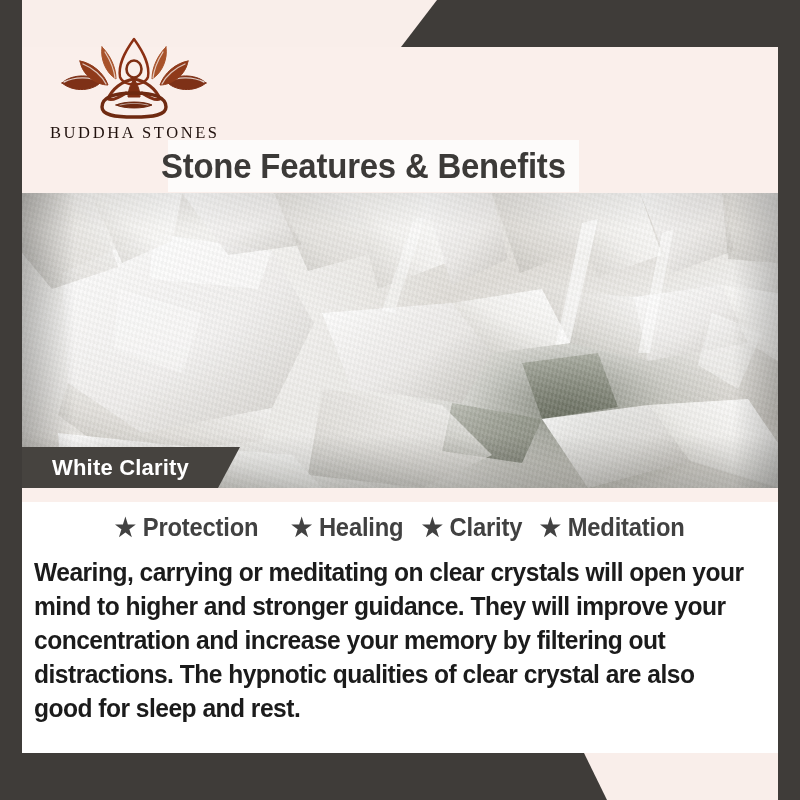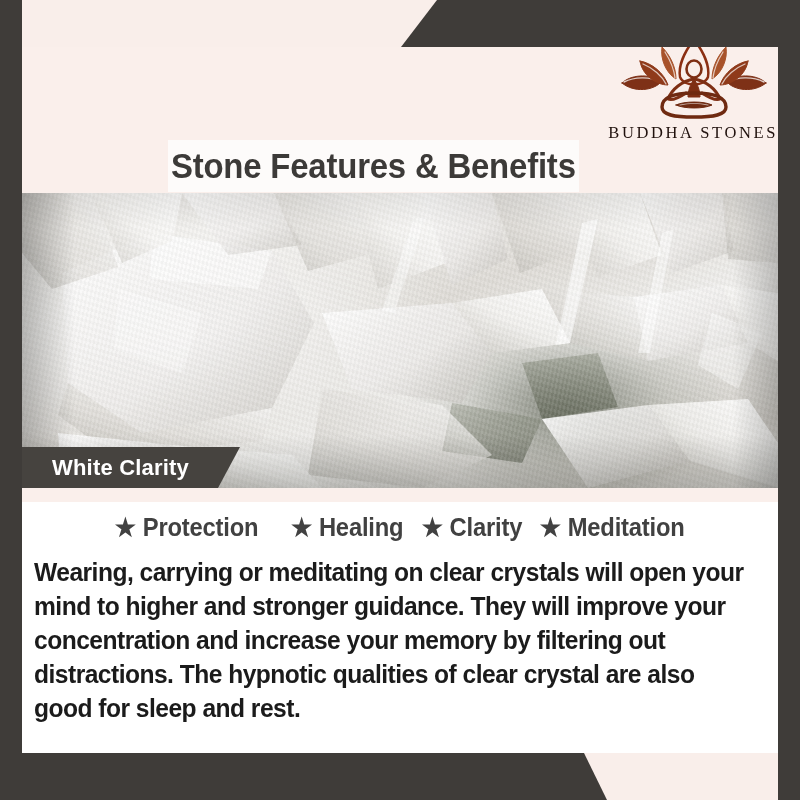--- a/index.html
+++ b/index.html
@@ -37,35 +37,35 @@
     background:#faefeb;z-index:1;
   }
 
   
   .header{
     position:absolute;left:22px;top:47px;width:756px;height:146px;
     background:#faefeb;z-index:3;
   }
   .logo-wrap{
     position:absolute;left:0;right:0;top:-12px;
-    display:flex;flex-direction:column;align-items:flex-end;
+    display:flex;flex-direction:column;align-items:flex-start;padding-left:28px;
   }
   .logo-mark{width:168px;height:84px;display:block;}
   .brand-name{
     margin-top:4px;
     font-family:"Liberation Serif",serif;
     font-size:16.5px;font-weight:400;letter-spacing:2.6px;
     color:#20110d;white-space:nowrap;
   }
 
   
   .title-banner{
     position:absolute;left:168px;top:140px;width:411px;height:52px;
     background:#fdfbfa;z-index:5;
-    display:flex;align-items:center;justify-content:center;
+    display:flex;align-items:center;justify-content:flex-end;
   }
   .title-text{
     font-family:"Liberation Sans",sans-serif;
     font-size:35px;font-weight:bold;color:#3c3a38;
     letter-spacing:-0.2px;
     transform:scaleX(0.94);transform-origin:center;
     white-space:nowrap;
   }
 
   

